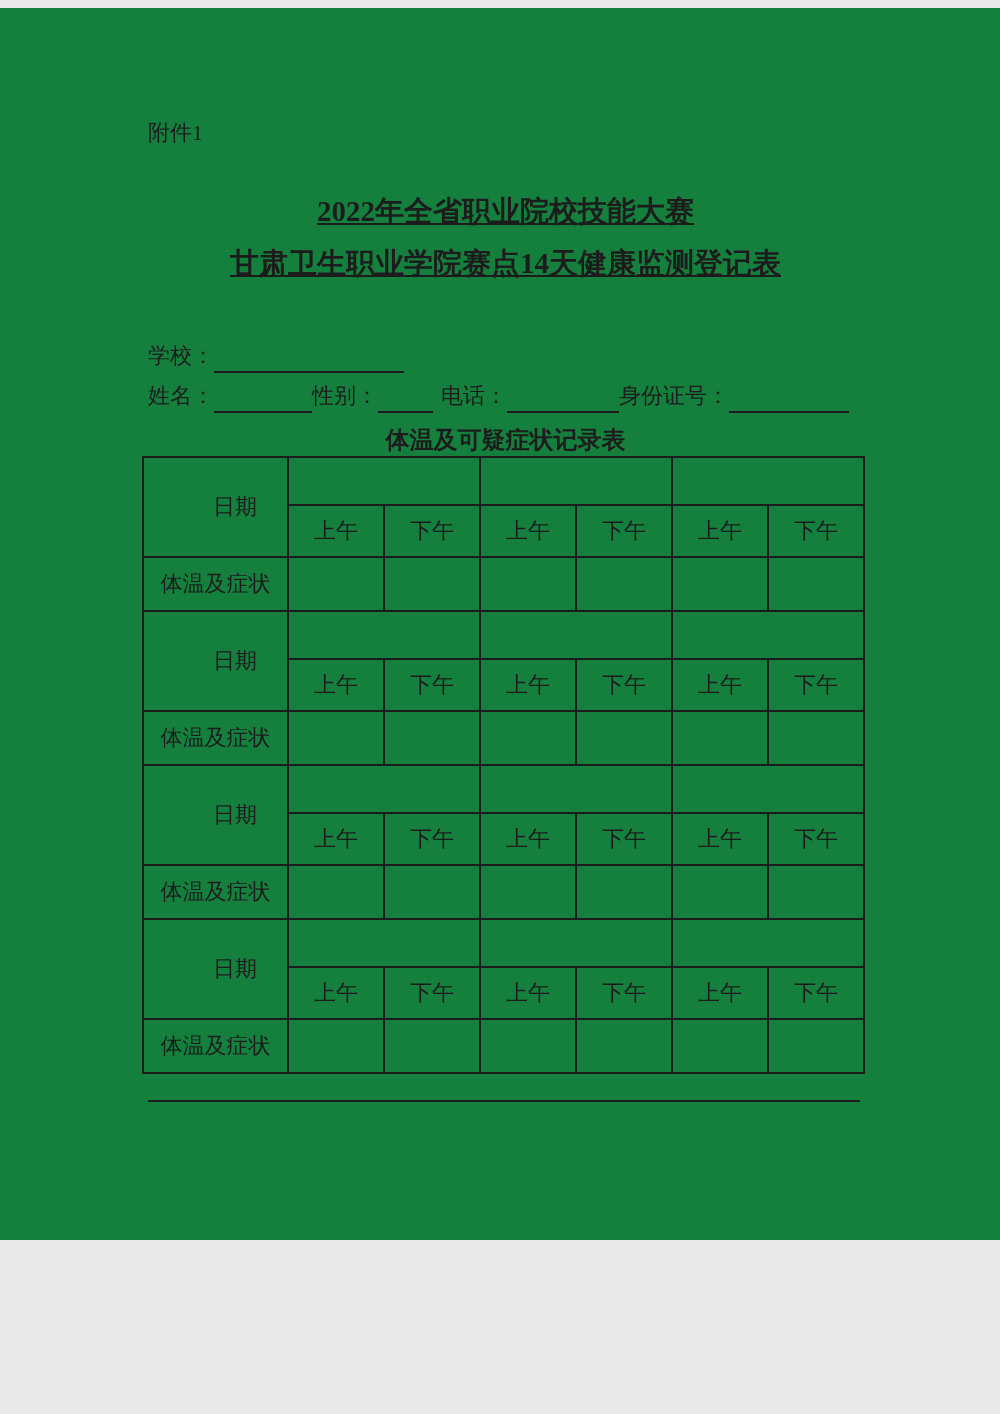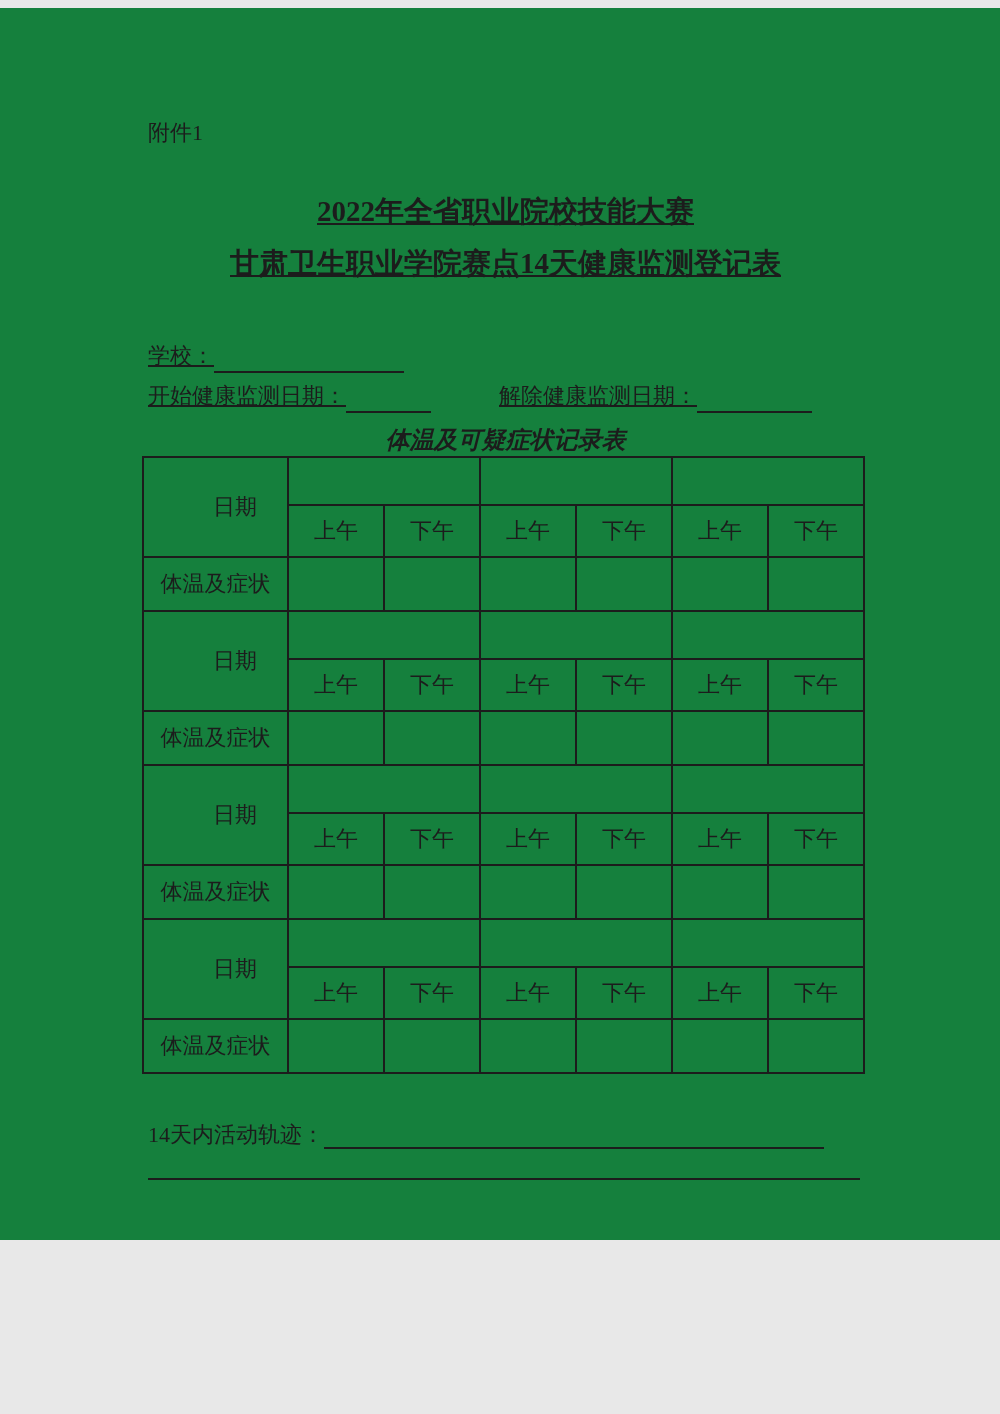--- a/index.html
+++ b/index.html
@@ -8,33 +8,33 @@
     position:relative;box-sizing:border-box;
     font-family:"Liberation Serif","DejaVu Serif",serif;
     color:#1c1c1c;overflow:hidden;
   }
   .content{padding:110px 137px 0 148px;box-sizing:border-box;}
   .attachment{font-size:22px;line-height:30px;font-weight:normal;}
   .doc-title{font-size:29px;font-weight:bold;text-align:center;line-height:42px;text-decoration:underline;}
   .doc-title.first{margin-top:42px;}
   .doc-title.second{margin-top:10px;text-align:center;}
   .form-block{margin-top:52px;font-size:22px;}
-  .form-line{line-height:40px;white-space:nowrap;text-decoration:underline;}
+  .form-line{line-height:40px;white-space:nowrap;}
   .blank{
     display:inline-block;border-bottom:2px solid #1c1c1c;
     height:24px;vertical-align:bottom;margin-bottom:3px;
   }
   .b-school{width:190px;}
   .b-name{width:98px;}
   .b-gender{width:55px;}
   .b-phone{width:112px;}
   .b-id{width:120px;}
   .b-start{width:85px;margin-right:68px;}
   .b-end{width:115px;}
-  .table-title{font-size:24px;font-weight:bold;text-align:center;line-height:32px;margin-top:8px;font-style:italic;}
+  .table-title{font-size:24px;font-weight:bold;text-align:center;line-height:32px;margin-top:8px;}
   table.record{
     border-collapse:collapse;margin-left:-6px;margin-top:0;
     table-layout:fixed;width:721px;
   }
   table.record td{
     border:2px solid #1c1c1c;text-align:center;vertical-align:middle;
     font-size:22px;padding:0;overflow:hidden;
   }
   table.record col.c-label{width:145px;}
   table.record col.c-data{width:96px;}
@@ -63,21 +63,21 @@
     <div class="attachment">附件1</div>
 
     <div class="doc-title first">2022年全省职业院校技能大赛</div>
     <div class="doc-title second">甘肃卫生职业学院赛点14天健康监测登记表</div>
 
     <div class="form-block">
       <div class="form-line">
         <span>学校：</span><span class="blank b-school"></span>
       </div>
       <div class="form-line">
-        <span>开始健康监测日期：</span><span class="blank b-start"></span><span>解除健康监测日期：</span><span class="blank b-end"></span>
+        <span>姓名：</span><span class="blank b-name"></span><span>性别：</span><span class="blank b-gender"></span><span class="sp"></span><span>电话：</span><span class="blank b-phone"></span><span>身份证号：</span><span class="blank b-id"></span>
       </div>
     </div>
 
     <div class="table-title">体温及可疑症状记录表</div>
 
     <table class="record">
       <colgroup>
         <col class="c-label">
           <col class="c-data">
           <col class="c-data">
@@ -176,20 +176,17 @@
             <td></td>
             <td></td>
             <td></td>
             <td></td>
             <td></td>
           </tr>
         </tbody>
     </table>
 
     <div class="footer">
-      <div class="trajectory-line">
-        <span>14天内活动轨迹：</span><span class="blank b-trajectory"></span>
-      </div>
       <div class="rule2"></div>
     </div>
 
   </div>
 </div>
 
 </body></html>

